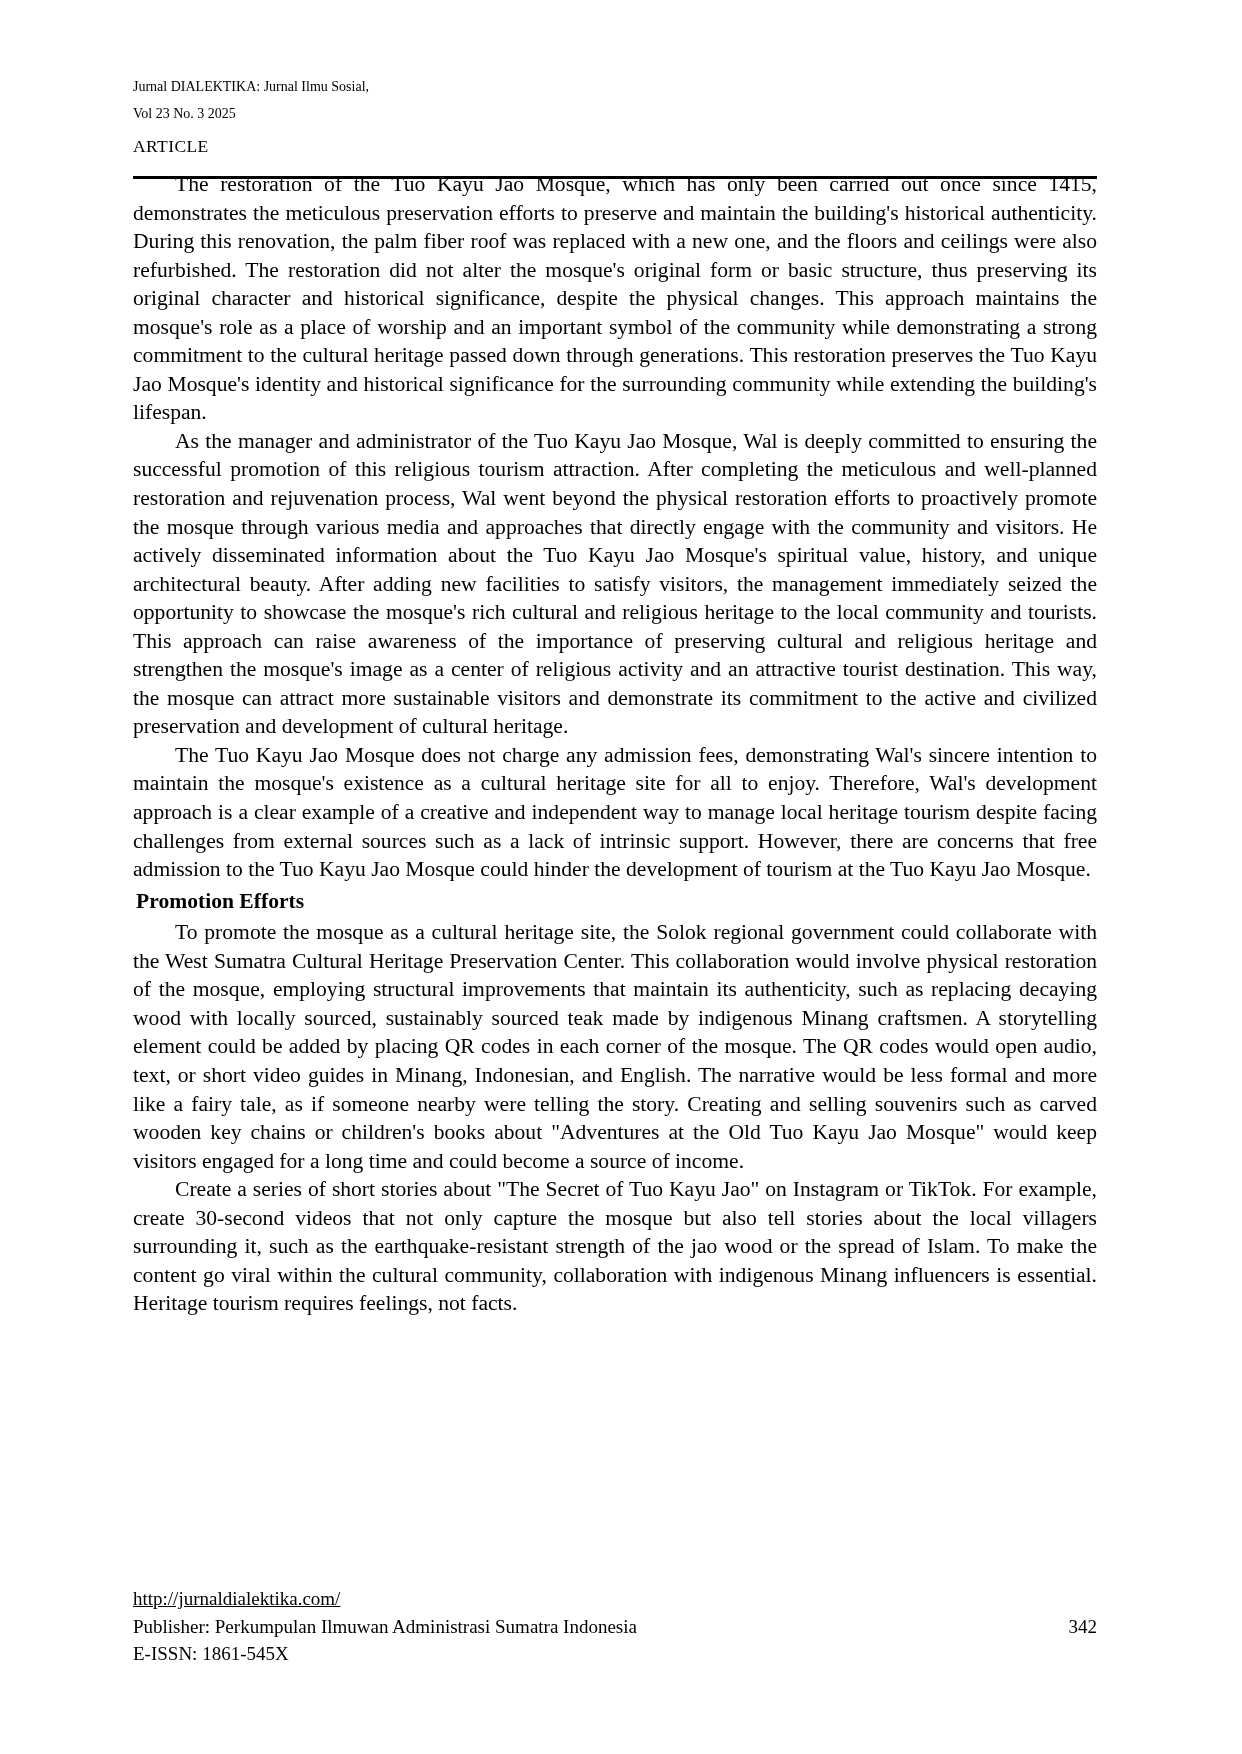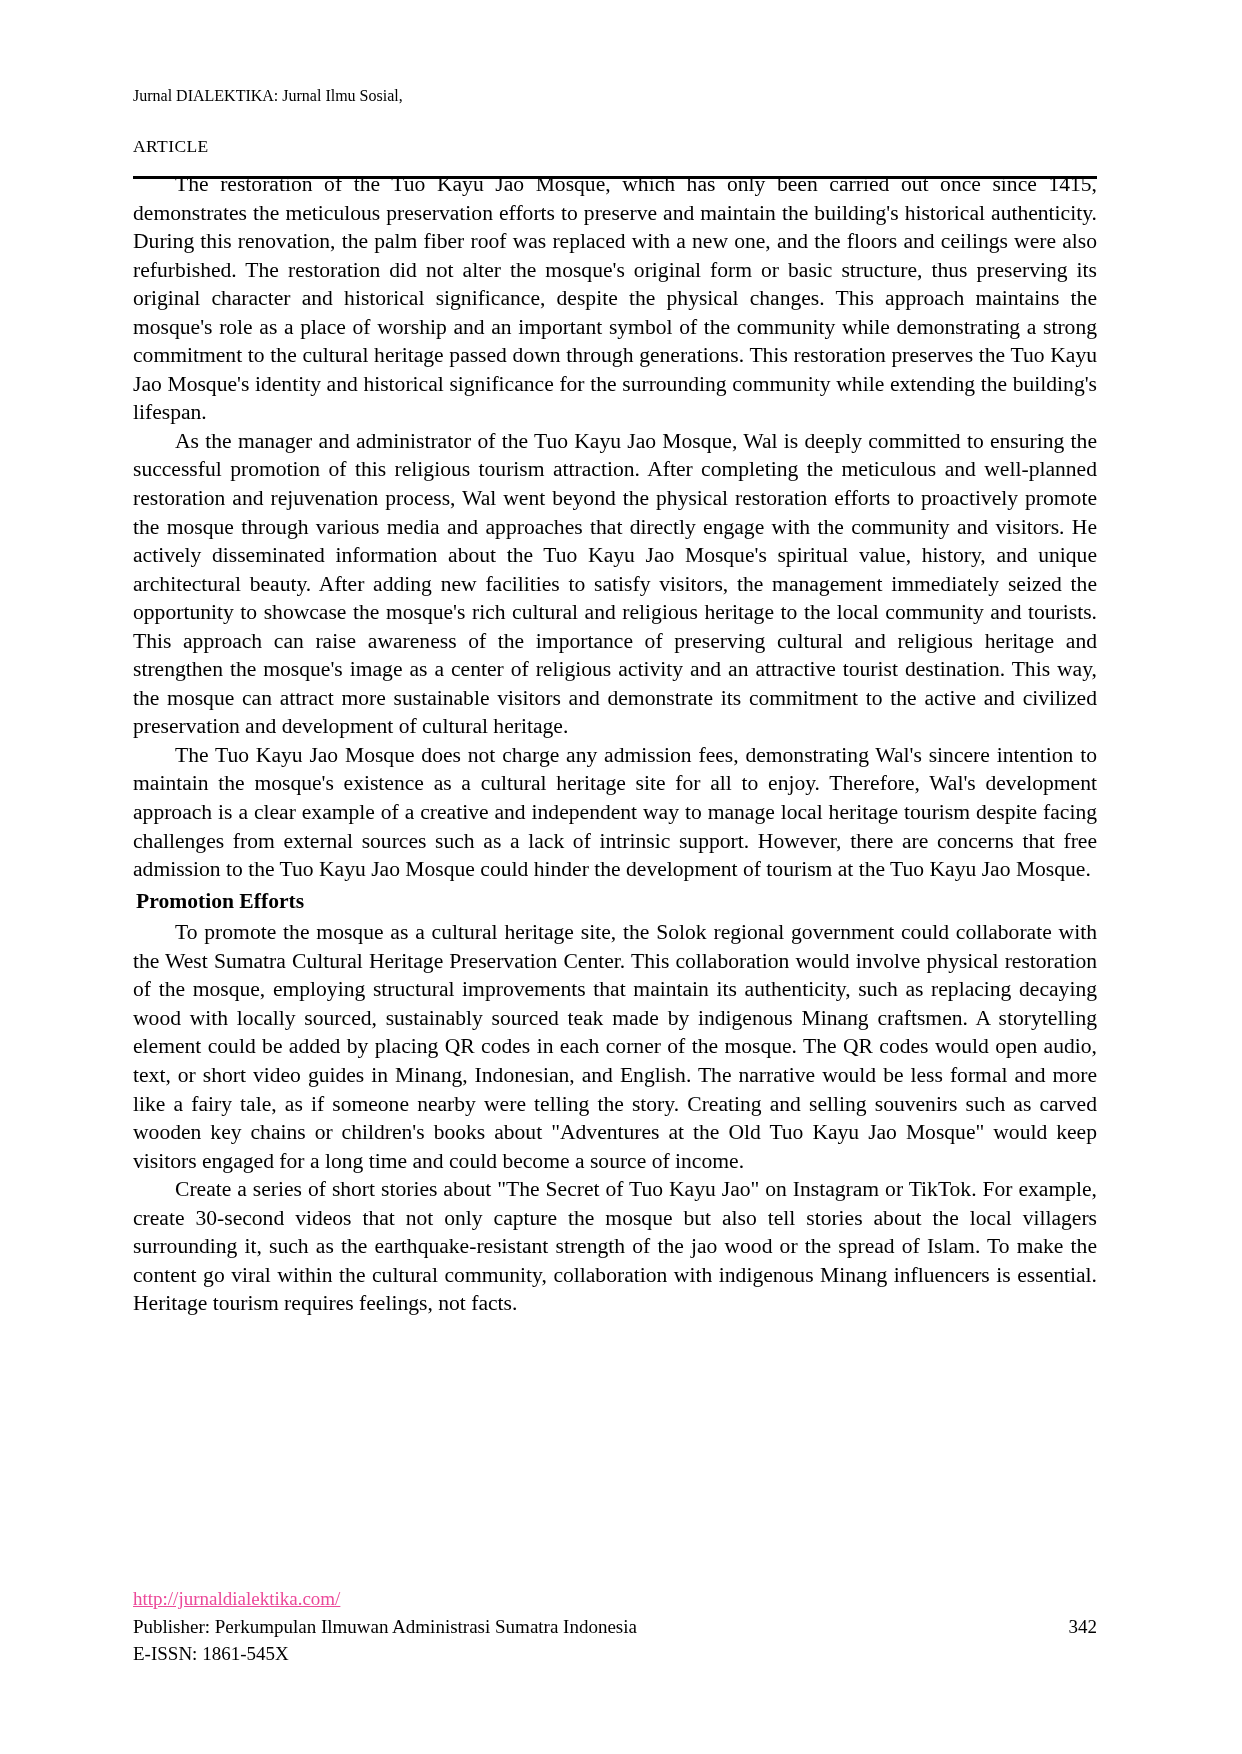--- a/index.html
+++ b/index.html
@@ -6,21 +6,21 @@
   .page{
     position:relative;
     width:1242px;height:1754px;
     background:#ffffff;
     margin:0 auto;
     font-family:"Liberation Serif", serif;
     color:#000;
     overflow:hidden;
   }
   .col{position:absolute;left:133px;width:964px;}
-  .journal-header{top:82px;font-size:16px;line-height:27px;}
+  .journal-header{top:73px;font-size:14px;line-height:27px;}
   .article-label{
     top:136px;text-align:left;font-size:17.5px;letter-spacing:0.4px;
   }
   .header-rule{
     top:176px;height:3px;background:#000;
   }
   .article-body{top:170px;}
   .article-body p{
     margin:0;
     font-size:21.6px;
@@ -31,33 +31,34 @@
   .article-body h3{
     margin:3px;
     font-size:21.6px;
     line-height:28.55px;
     font-weight:bold;
     text-align:left;
     text-indent:0;
   }
   .page-footer{top:1585px;font-size:19px;line-height:27.5px;}
   .page-footer a{
-    color:#ec4899;
+    color:#000000;
     text-decoration:underline;
     cursor:pointer;
   }
   .pub-row{display:flex;justify-content:space-between;}
 </style>
 </head>
 <body>
 
 <div class="page">
 
   <header class="col journal-header">
     <div>Jurnal DIALEKTIKA: Jurnal Ilmu Sosial,</div>
+    <div>Vol 23 No. 3 2025</div>
   </header>
 
   <div class="col article-label">ARTICLE</div>
 
   <div class="col header-rule"></div>
 
   <main class="col article-body">
     <p>The restoration of the Tuo Kayu Jao Mosque, which has only been carried out once since 1415, demonstrates the meticulous preservation efforts to preserve and maintain the building's historical authenticity. During this renovation, the palm fiber roof was replaced with a new one, and the floors and ceilings were also refurbished. The restoration did not alter the mosque's original form or basic structure, thus preserving its original character and historical significance, despite the physical changes. This approach maintains the mosque's role as a place of worship and an important symbol of the community while demonstrating a strong commitment to the cultural heritage passed down through generations. This restoration preserves the Tuo Kayu Jao Mosque's identity and historical significance for the surrounding community while extending the building's lifespan.</p>
     <p>As the manager and administrator of the Tuo Kayu Jao Mosque, Wal is deeply committed to ensuring the successful promotion of this religious tourism attraction. After completing the meticulous and well-planned restoration and rejuvenation process, Wal went beyond the physical restoration efforts to proactively promote the mosque through various media and approaches that directly engage with the community and visitors. He actively disseminated information about the Tuo Kayu Jao Mosque's spiritual value, history, and unique architectural beauty. After adding new facilities to satisfy visitors, the management immediately seized the opportunity to showcase the mosque's rich cultural and religious heritage to the local community and tourists. This approach can raise awareness of the importance of preserving cultural and religious heritage and strengthen the mosque's image as a center of religious activity and an attractive tourist destination. This way, the mosque can attract more sustainable visitors and demonstrate its commitment to the active and civilized preservation and development of cultural heritage.</p>
     <p>The Tuo Kayu Jao Mosque does not charge any admission fees, demonstrating Wal's sincere intention to maintain the mosque's existence as a cultural heritage site for all to enjoy. Therefore, Wal's development approach is a clear example of a creative and independent way to manage local heritage tourism despite facing challenges from external sources such as a lack of intrinsic support. However, there are concerns that free admission to the Tuo Kayu Jao Mosque could hinder the development of tourism at the Tuo Kayu Jao Mosque.</p>

